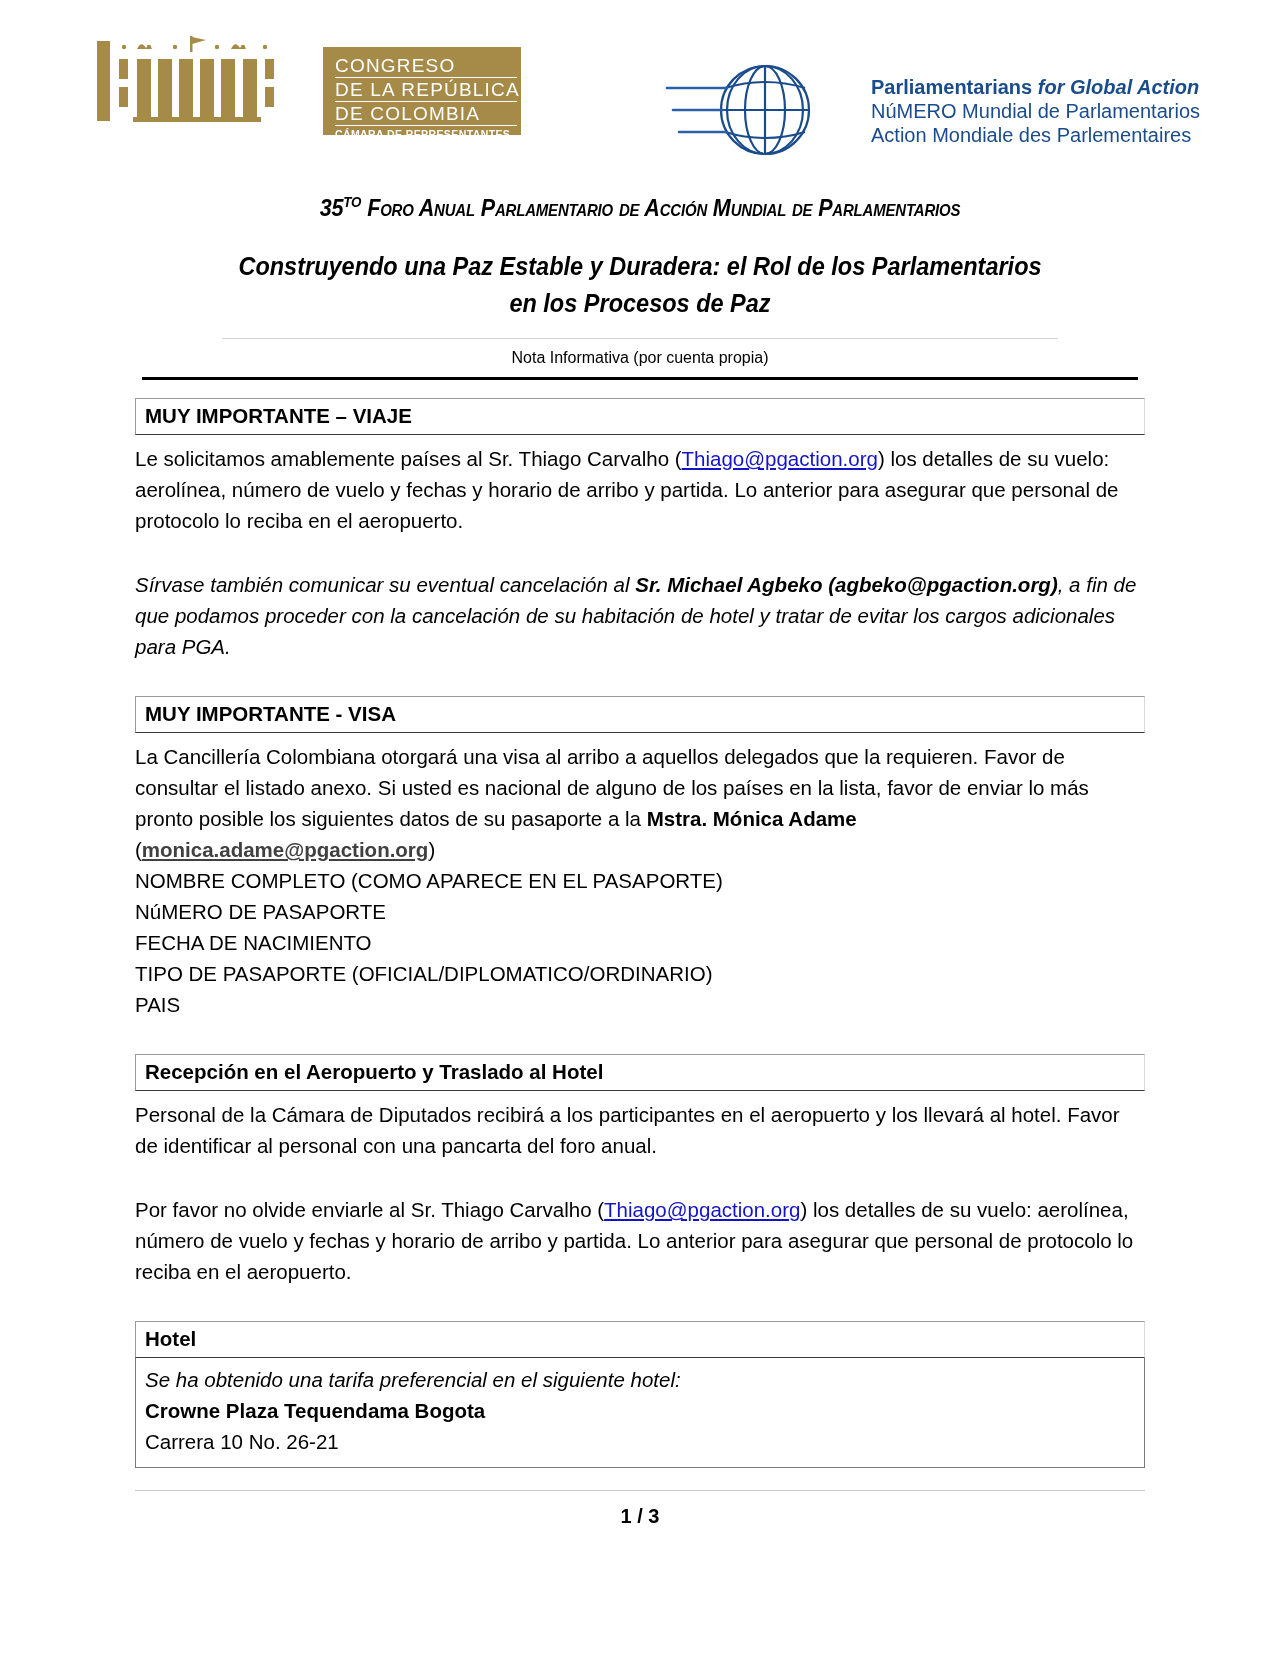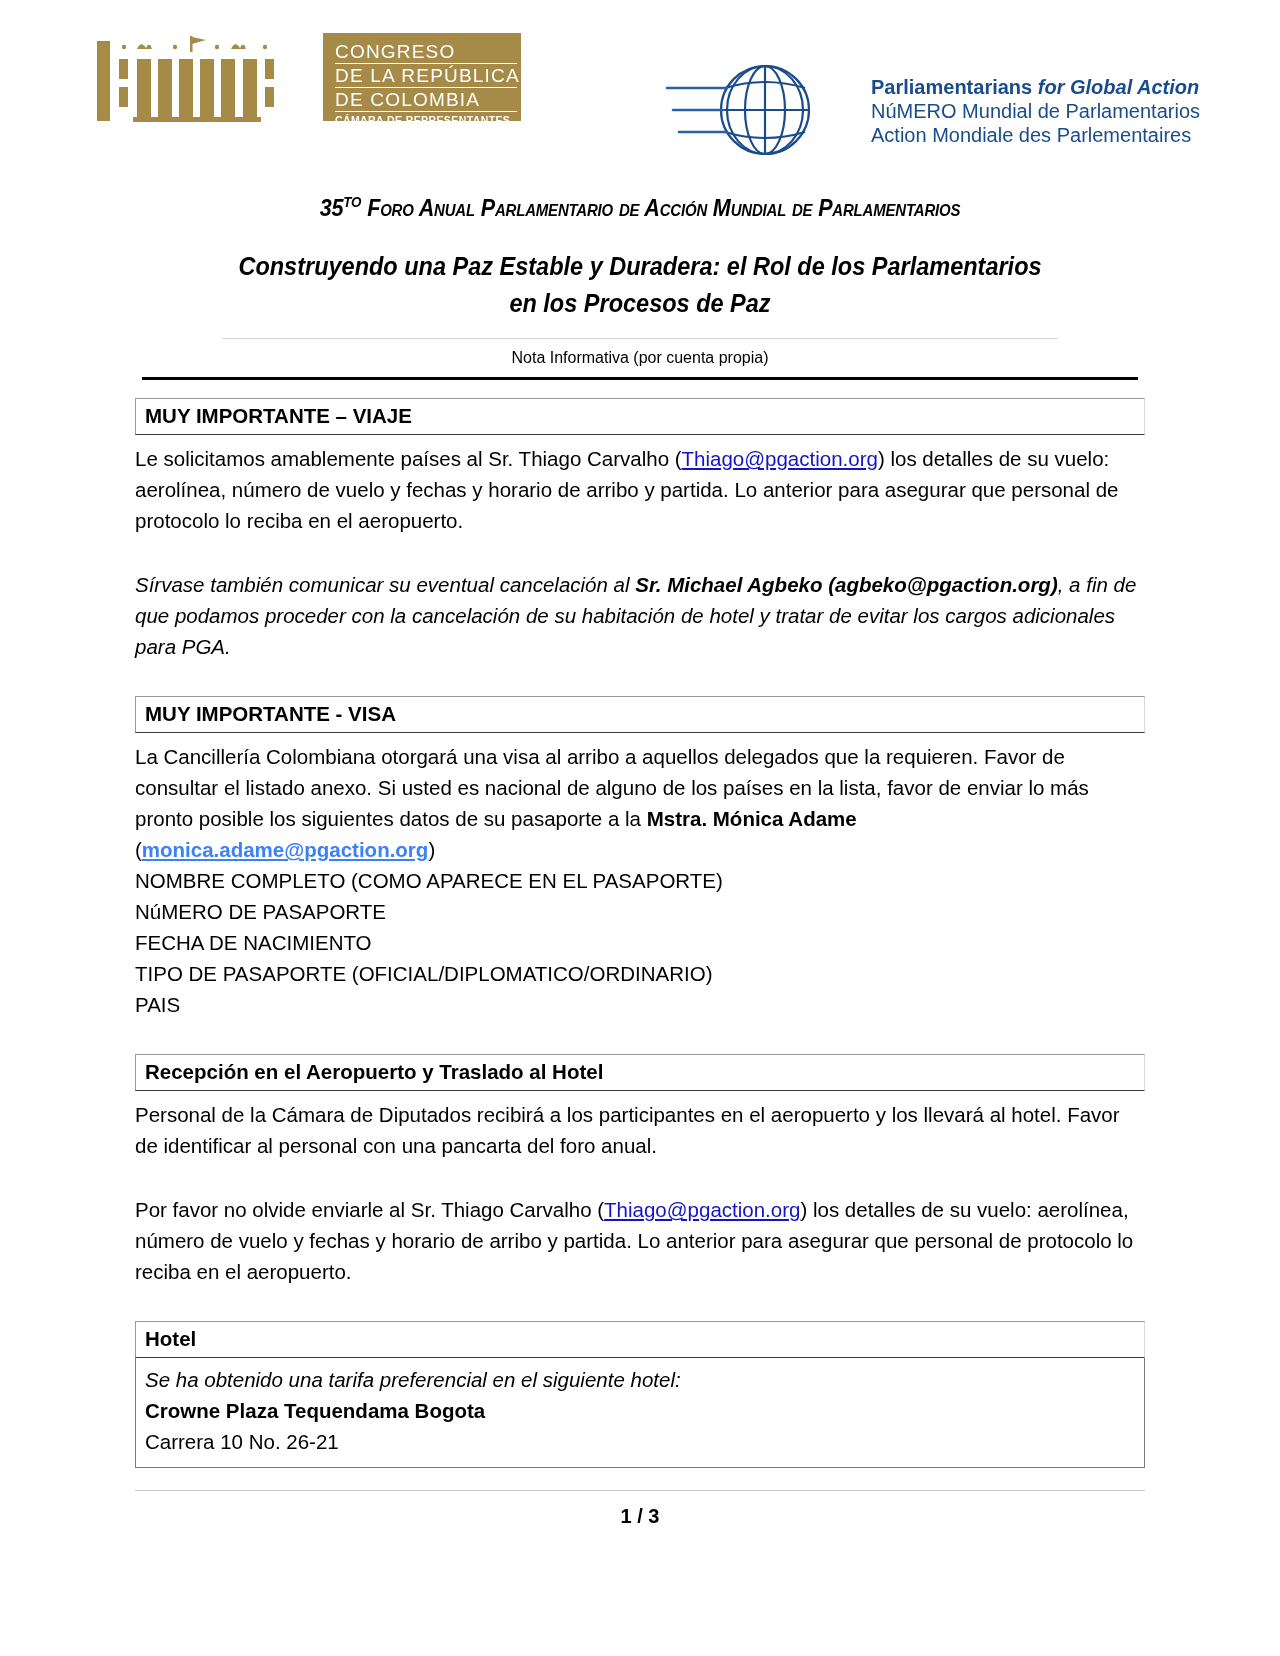--- a/index.html
+++ b/index.html
@@ -42,21 +42,21 @@
   }
   .congreso-mark {
     width: 230px;
     height: 100px;
     position: relative;
   }
   .congreso-wordbox {
     background: #A68A48;
     width: 198px;
     height: 88px;
-    margin-top: 0;
+    margin-top: 14px;
     box-sizing: border-box;
     padding: 9px 4px 6px 12px;
     color: #ffffff;
   }
   .cw-line {
     font-size: 19px;
     letter-spacing: 1.2px;
     line-height: 20px;
     font-weight: 400;
     border-bottom: 1.5px solid #ffffff;
@@ -180,21 +180,21 @@
   .para.italic { font-style: italic; }
   .para.tight { margin-top: 0; }
   .spacer { height: 25px; }
   .spacer-lg { height: 34px; }
 
   .link {
     color: #1313C8;
     text-decoration: underline;
   }
   .link-bold {
-    color: #3b82f6;
+    color: #404040;
     text-decoration: underline;
     font-weight: bold;
   }
   b.inline { font-weight: bold; }
 
   .datalist {
     font-size: 20.5px;
     line-height: 31px;
   }
   .datalist div { white-space: nowrap; }

